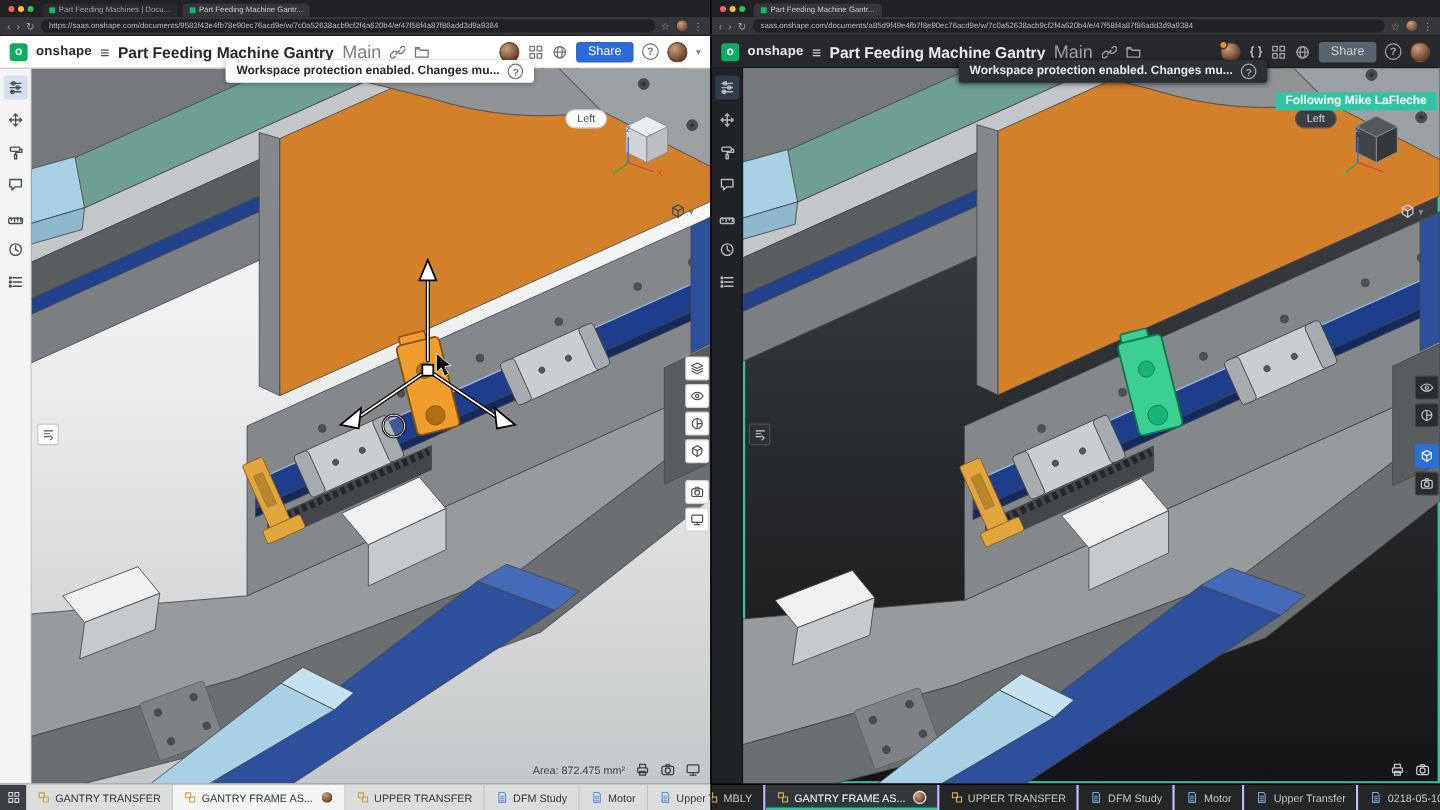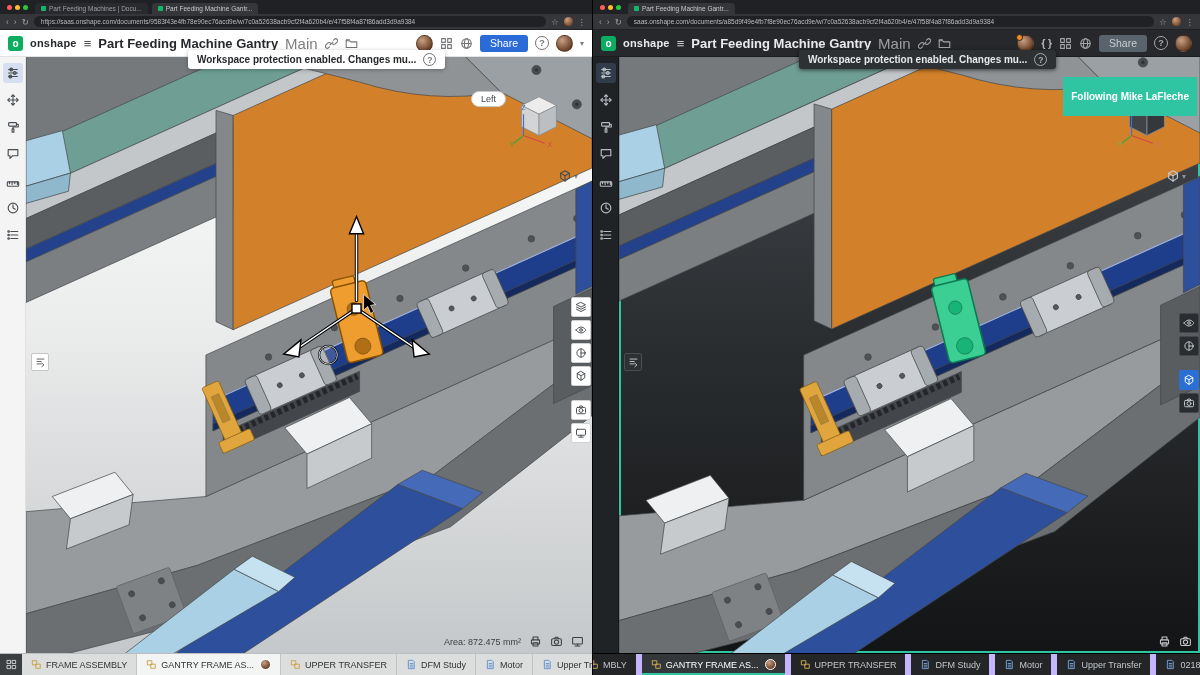--- a/index.html
+++ b/index.html
@@ -67,21 +67,21 @@
   .scene{position:absolute;inset:0;width:100%;height:100%;}
   .dark .scene{--sel-fill:#3bcf94;--sel-stroke:#0e7a52;--sel-hole:#17b377;}
 
   .notice{position:absolute;z-index:6;top:50px;display:flex;align-items:center;gap:7px;height:19px;padding:0 9px;
           border-radius:3px;font-size:10px;font-weight:bold;white-space:nowrap;}
   .light .notice{left:188px;background:#fff;box-shadow:0 1px 4px rgba(0,0,0,.3);color:#26282b;}
   .dark .notice{left:206px;background:#2e3134;box-shadow:0 1px 4px rgba(0,0,0,.6);color:#e6e8ea;}
   .notice .help{width:13px;height:13px;font-size:8.5px;}
 
   .following{position:absolute;top:20px;right:3px;z-index:5;background:#2fc5a2;color:#fff;
-             font-size:10px;font-weight:bold;padding:14px 8px;}
+             font-size:10px;font-weight:bold;padding:2px 8px;}
 
   .viewcube{position:absolute;top:34px;right:24px;z-index:4;display:flex;align-items:flex-start;gap:4px;}
   .vc-pill{font-size:9px;padding:2px 9px;border-radius:9px;}
   .light .vc-pill{background:#fff;border:1px solid #c9c9c9;color:#44484b;}
   .dark .vc-pill{background:#3a3e42;border:1px solid #55595e;color:#d6d9dc;}
   .vc-cube{width:58px;height:58px;}
 
   .display-btn{position:absolute;top:112px;right:14px;z-index:4;display:flex;align-items:center;gap:2px;}
   .light .display-btn{color:#4a4e52;}
   .dark .display-btn{color:#c2c7cb;}
@@ -108,21 +108,21 @@
 
   
   .doc-tabbar{height:22px;flex:none;display:flex;align-items:stretch;overflow:hidden;position:relative;z-index:6;}
   .light .doc-tabbar{background:#d4d5d6;border-top:1px solid #bcbdbe;}
   .dark .doc-tabbar{background:#1b1d1f;border-top:1px solid #000;}
   .tman{width:22px;flex:none;display:grid;place-items:center;background:#3c3f42;color:#d8dadc;}
   .tman svg{width:11px;height:11px;}
   .dtab{display:flex;align-items:center;gap:4px;padding:0 9px;font-size:9px;white-space:nowrap;position:relative;flex:none;}
   .light .dtab{background:#dcdddd;color:#333;border-right:1px solid #c2c3c4;}
   .light .dtab.sel{background:#f3f4f4;}
-  .dark .dtab{background:#232527;color:#c3c7ca;border-right:6px solid #c4b5fd;text-align:right;}
+  .dark .dtab{background:#232527;color:#c3c7ca;border-right:2px solid #c4b5fd;text-align:right;}
   .dark .dtab.sel{background:#34373a;color:#fff;box-shadow:inset 0 -2px 0 #2fc5a2;}
   .dtab svg{width:11px;height:11px;flex:none;}
   .ti-asm{color:#c9a03a;} .ti-ps{color:#5b8fd4;}
   .dark .ti-asm{color:#d8b253;} .dark .ti-ps{color:#7aa7e0;}
   .tav{width:11px;height:11px;border-radius:50%;background:radial-gradient(circle at 35% 30%,#caa083,#6b4128 72%);
        border:1px solid #fff;margin-left:2px;flex:none;}
   .icsvg{stroke:currentColor;fill:none;stroke-width:1.3;stroke-linecap:round;stroke-linejoin:round;}
 </style>
 </head>
 <body>
@@ -586,21 +586,21 @@
     <div class="doc-tabbar">
       <span class="tman">
           <svg>
             <use href="#i-grid"></use>
           </svg>
         </span>
       <div class="dtab">
         <svg class="ti-asm">
             <use href="#i-asm"></use>
           </svg>
-        <span>FRAME ASSEMBLY</span>
+        <span>GANTRY TRANSFER</span>
       </div>
       <div class="dtab sel">
         <svg class="ti-asm">
             <use href="#i-asm"></use>
           </svg>
         <span>GANTRY FRAME AS...</span>
         <span class="tav"></span>
       </div>
       <div class="dtab">
         <svg class="ti-asm">

